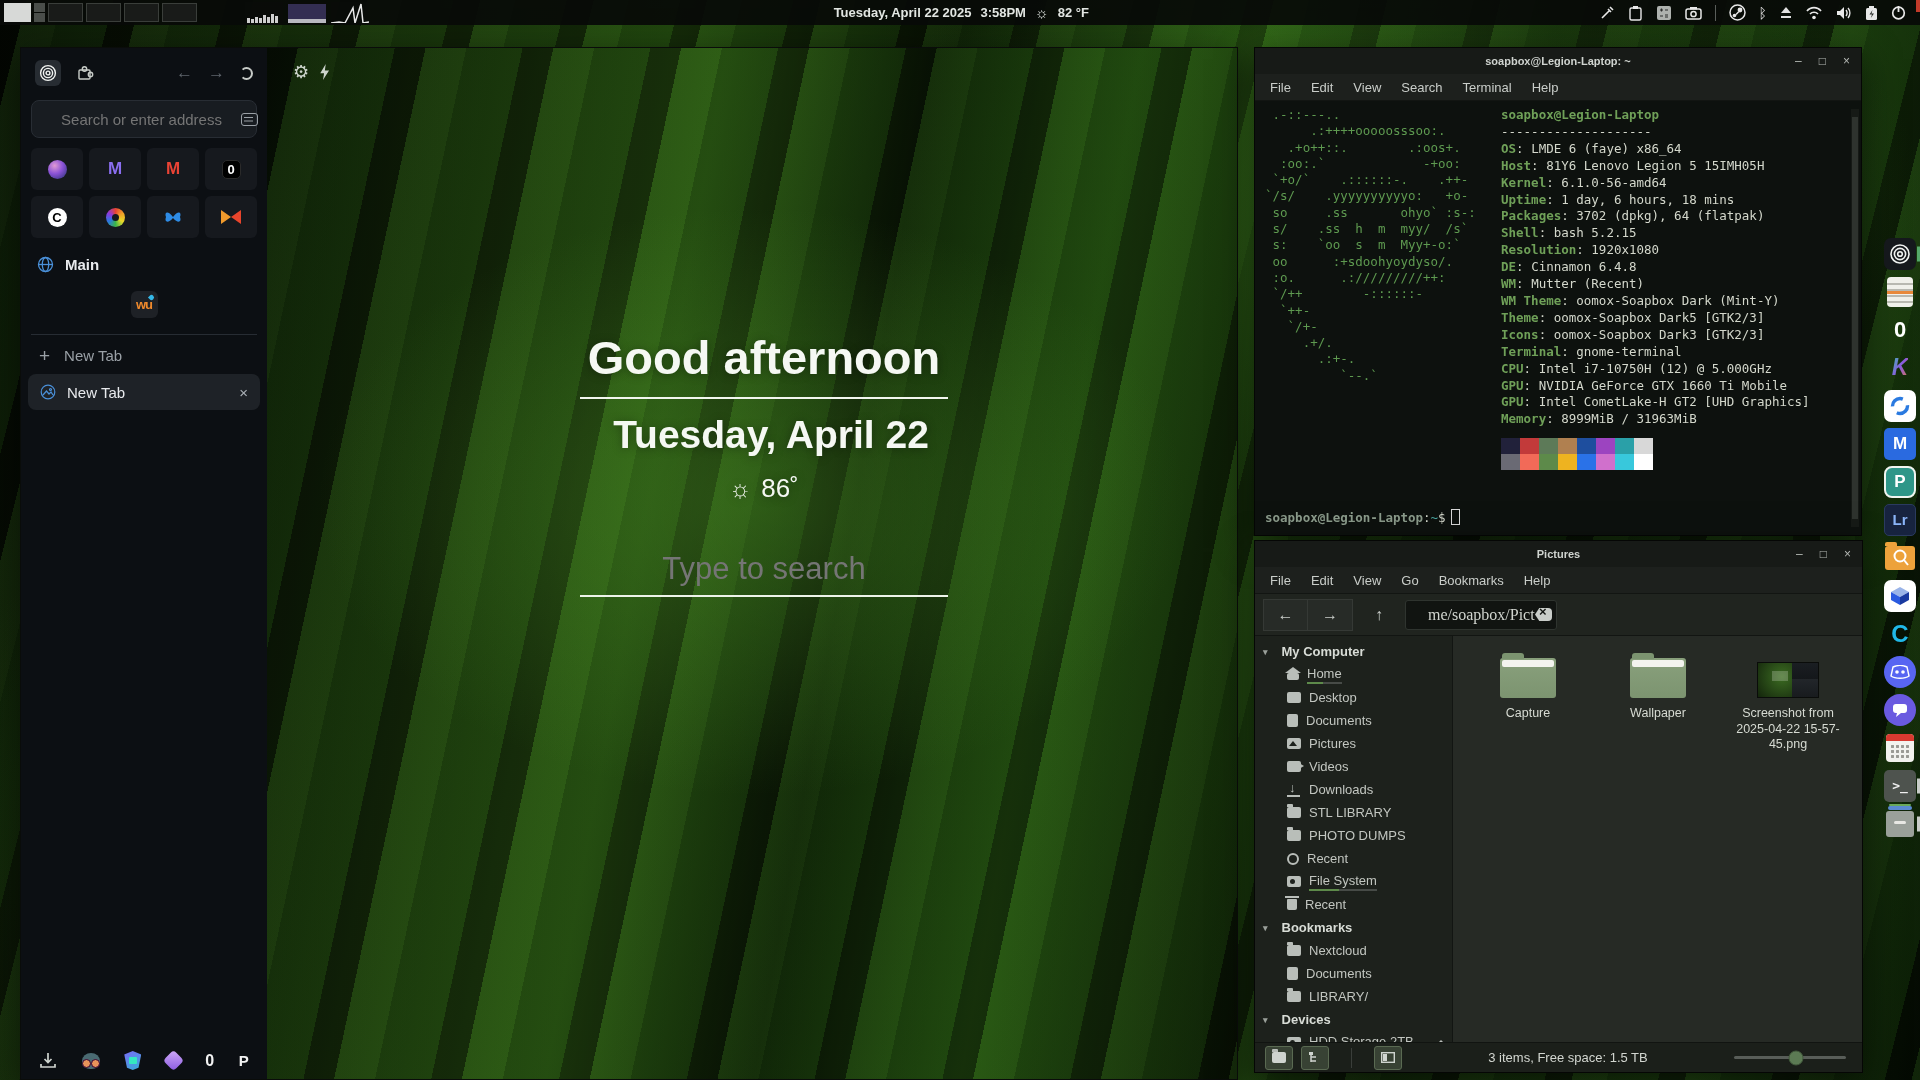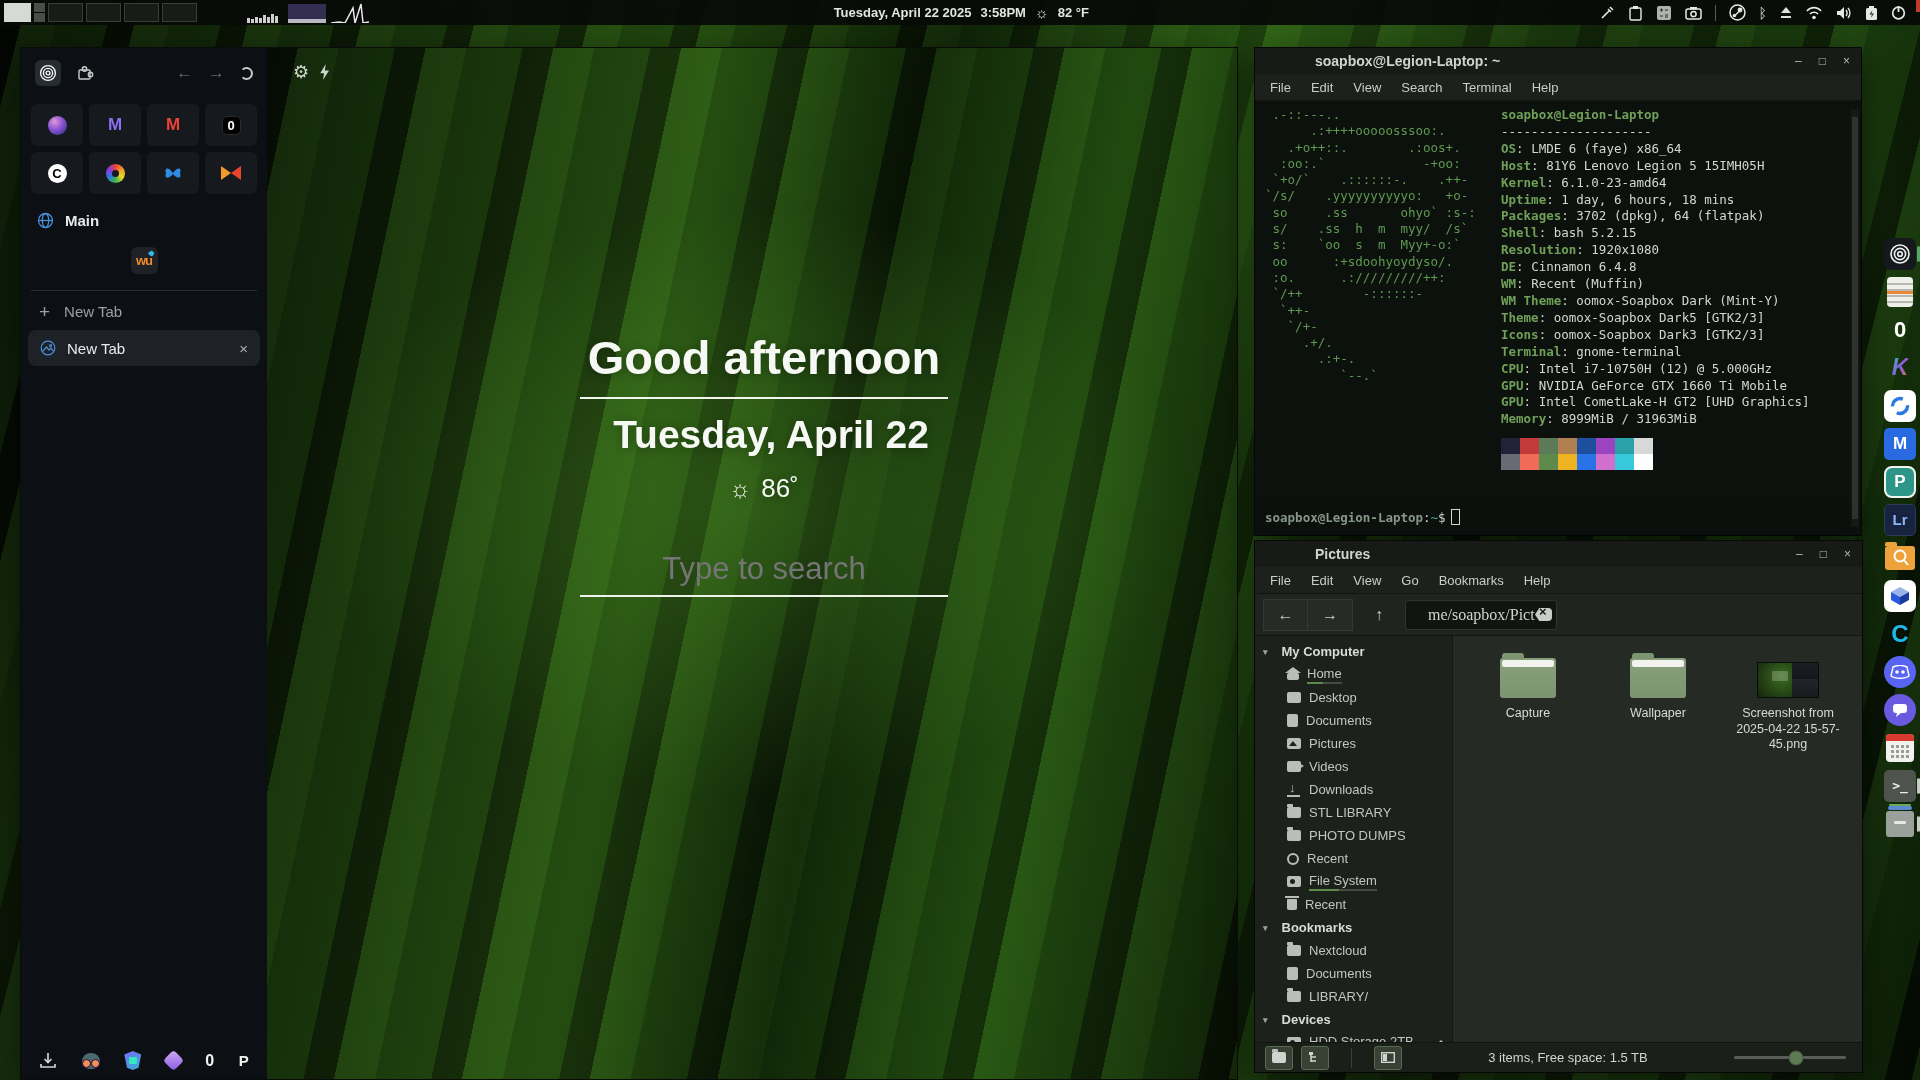--- a/index.html
+++ b/index.html
@@ -25,21 +25,21 @@
     display:flex; align-items:center; gap:9px; font-weight:bold; white-space:nowrap; }
   .sun-glyph { font-size:15px; font-weight:normal; }
   .tray { margin-left:auto; display:flex; align-items:center; gap:13px; padding-right:14px; }
   .tray .sep { width:1px; height:16px; background:#5a5e5a; }
   .tray svg { display:block; }
   .bt-glyph { font-size:14px; color:#e8e8e8; }
   .corner-dot { position:absolute; right:0; top:0; width:4px; height:12px; background:#c23a2a; }
   
   .window { position:absolute; background:#1b1e1b; border:1px solid #050605; box-shadow:0 12px 34px rgba(0,0,0,.55); display:flex; flex-direction:column; }
   .titlebar { height:26px; background:#171a17; position:relative; display:flex; align-items:center; flex:none; }
-  .titlebar .title { position:absolute; left:60px; right:60px; color:#d0d4d0; font-size:14px; font-weight:bold; }
+  .titlebar .title { position:absolute; left:60px; right:60px; text-align:center; color:#d0d4d0; font-size:11px; font-weight:bold; }
   .controls { margin-left:auto; display:flex; gap:17px; padding-right:11px; color:#b4b8b4; font-size:12px; z-index:2; }
   .controls span { cursor:default; }
   .menubar { height:27px; background:#1d201d; border-bottom:1px solid #121512; display:flex; align-items:center; padding:0 6px; gap:2px; flex:none; }
   .menubar span { color:#c9cdc9; font-size:13px; padding:3px 9px; }
   
   .terminal { left:1254px; top:47px; width:608px; height:489px; }
   .t-body { position:relative; flex:1; background:#0d110e; font-family:"DejaVu Sans Mono", monospace; font-size:12.5px; overflow:hidden; }
   .t-art { position:absolute; left:10px; top:6px; color:#5e9a50; line-height:16.3px; font-size:12.5px; }
   .t-info { position:absolute; left:246px; top:6px; line-height:16.9px; color:#d4d8cc; white-space:nowrap; }
   .t-userhost { color:#6fa058; font-weight:bold; }
@@ -305,20 +305,24 @@
               <rect x="3" y="6" width="11" height="9" rx="1"></rect>
               <circle cx="8.5" cy="5" r="2.2"></circle>
               <circle cx="14.5" cy="10.5" r="2.2"></circle>
             </g>
           </svg>
         <span class="spacer"></span>
         <span class="nav-glyph">←</span>
         <span class="nav-glyph">→</span>
         <span class="reload-ic"></span>
       </div>
+      <div class="b-search">
+        <input placeholder="Search or enter address" style="">
+        <span class="kb-ic"></span>
+      </div>
       <div class="b-grid">
         <div class="tile">
             <span class="sphere"></span>
           </div>
         <div class="tile">
             <span class="m-proton">M</span>
           </div>
         <div class="tile">
             <span class="m-gmail">M</span>
           </div>
@@ -441,27 +445,27 @@
      .+/.
        .:+-.
           `--.`</pre>
       <div class="t-info">
         <div class="t-userhost">soapbox@Legion-Laptop</div>
         <div>--------------------</div>
         <div>
 
         <div class="iline"><span class="ilabel">OS</span><span class="ival">LMDE 6 (faye) x86_64</span></div>
             <div class="iline"><span class="ilabel">Host</span><span class="ival">81Y6 Lenovo Legion 5 15IMH05H</span></div>
-            <div class="iline"><span class="ilabel">Kernel</span><span class="ival">6.1.0-23-amd64</span></div>
+            <div class="iline"><span class="ilabel">Kernel</span><span class="ival">6.1.0-56-amd64</span></div>
             <div class="iline"><span class="ilabel">Uptime</span><span class="ival">1 day, 6 hours, 18 mins</span></div>
             <div class="iline"><span class="ilabel">Packages</span><span class="ival">3702 (dpkg), 64 (flatpak)</span></div>
             <div class="iline"><span class="ilabel">Shell</span><span class="ival">bash 5.2.15</span></div>
             <div class="iline"><span class="ilabel">Resolution</span><span class="ival">1920x1080</span></div>
             <div class="iline"><span class="ilabel">DE</span><span class="ival">Cinnamon 6.4.8</span></div>
-            <div class="iline"><span class="ilabel">WM</span><span class="ival">Recent (Muffin)</span></div>
+            <div class="iline"><span class="ilabel">WM</span><span class="ival">Mutter (Recent)</span></div>
             <div class="iline"><span class="ilabel">WM Theme</span><span class="ival">oomox-Soapbox Dark (Mint-Y)</span></div>
             <div class="iline"><span class="ilabel">Theme</span><span class="ival">oomox-Soapbox Dark5 [GTK2/3]</span></div>
             <div class="iline"><span class="ilabel">Icons</span><span class="ival">oomox-Soapbox Dark3 [GTK2/3]</span></div>
             <div class="iline"><span class="ilabel">Terminal</span><span class="ival">gnome-terminal</span></div>
             <div class="iline"><span class="ilabel">CPU</span><span class="ival">Intel i7-10750H (12) @ 5.000GHz</span></div>
             <div class="iline"><span class="ilabel">GPU</span><span class="ival">NVIDIA GeForce GTX 1660 Ti Mobile</span></div>
             <div class="iline"><span class="ilabel">GPU</span><span class="ival">Intel CometLake-H GT2 [UHD Graphics]</span></div>
             <div class="iline"><span class="ilabel">Memory</span><span class="ival">8999MiB / 31963MiB</span></div>
           </div>
         <div class="pal-rows">

